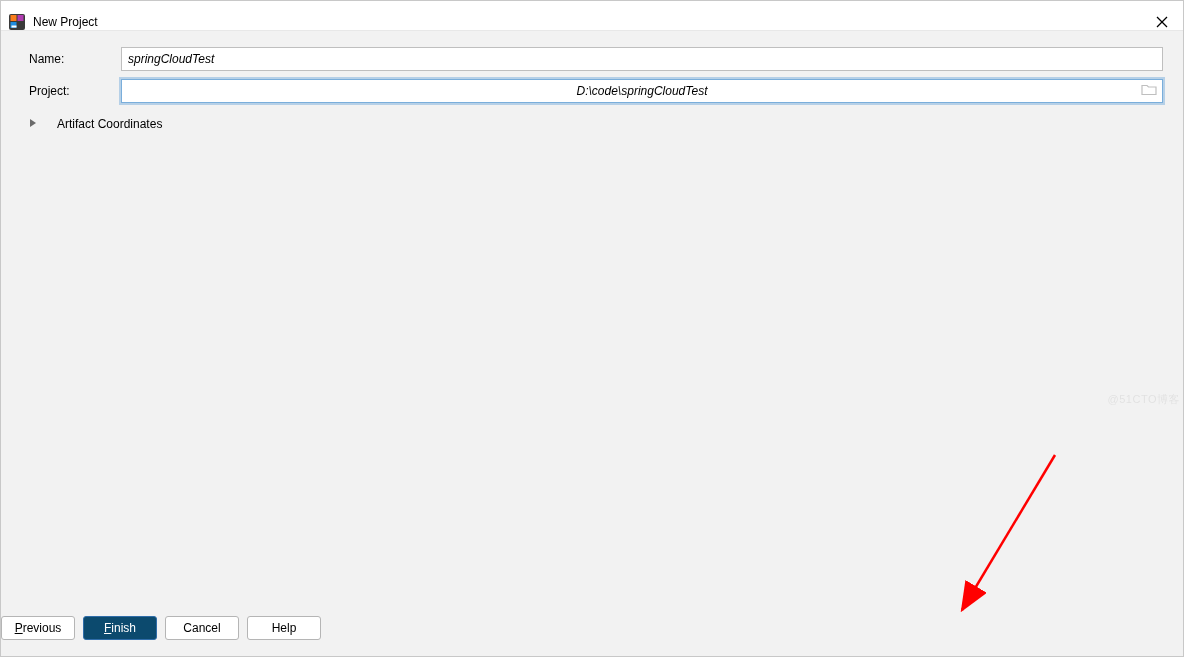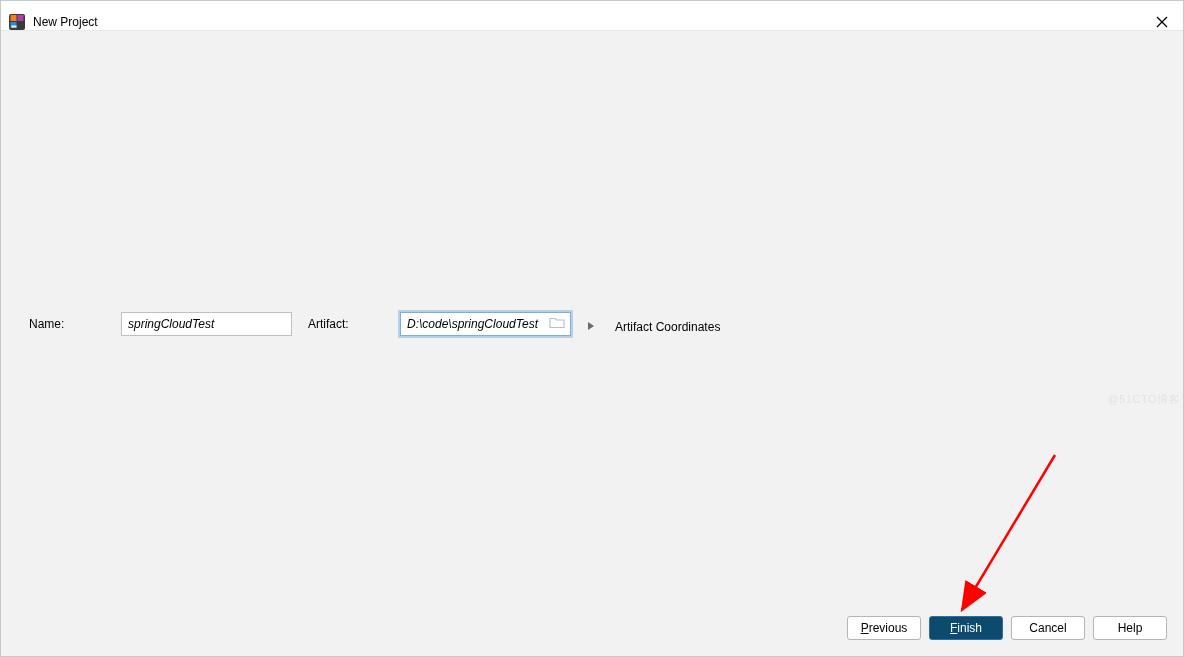--- a/index.html
+++ b/index.html
@@ -38,21 +38,21 @@
     }
     .titlebar .close {
       width: 30px; height: 30px;
       display: flex; align-items: center; justify-content: center;
       cursor: pointer;
     }
     .content {
       flex: 1;
       padding: 16px 20px 8px 20px;
       display: flex;
-      flex-direction: row;
+      flex-direction: column;
       gap: 8px;
     }
     .row {
       display: flex;
       align-items: center;
       gap: 0;
     }
     .label {
       width: 100px;
       font-size: 12px;
@@ -71,20 +71,21 @@
       padding: 2px 6px;
       font-size: 12px;
       font-family: inherit;
       color: #000;
       outline: none;
       font-style: italic;
     }
     .text-input.focused {
       border: 1px solid #7aaedb;
       box-shadow: 0 0 0 2px rgba(122,174,219,0.5);
+      text-align: center;
     }
     .browse-icon {
       position: absolute;
       right: 6px;
       top: 50%;
       transform: translateY(-50%);
       color: #bfbfbf;
       cursor: pointer;
     }
     .expander {
@@ -97,21 +98,21 @@
       user-select: none;
     }
     .expander .caret {
       color: #6b6b6b;
     }
     .spacer { flex: 1; }
     .footer {
       height: 48px;
       display: flex;
       align-items: center;
-      justify-content: flex-end;
+      justify-content: flex-start;
       gap: 8px;
       padding: 0 16px 8px 0;
     }
     .btn {
       min-width: 74px;
       height: 24px;
       border: 1px solid #b5b5b5;
       background: #ffffff;
       font-size: 12px;
       font-family: inherit;
@@ -164,21 +165,21 @@
   </div>
 
   <div class="content">
     <div class="row">
       <div class="label">Name:</div>
       <div class="field">
         <input class="text-input" type="text" value="springCloudTest" style="">
       </div>
     </div>
     <div class="row">
-      <div class="label">Artifact:</div>
+      <div class="label">Project:</div>
       <div class="field">
         <input class="text-input focused" type="text" value="D:\code\springCloudTest" style="">
         <span class="browse-icon">
           <svg width="16" height="14" viewBox="0 0 16 14">
             <path d="M1 3 h5 l1.5 1.5 H15 V12 H1 Z" fill="none" stroke="#bfbfbf" stroke-width="1.2"></path>
           </svg>
         </span>
       </div>
     </div>
     <div class="expander">

